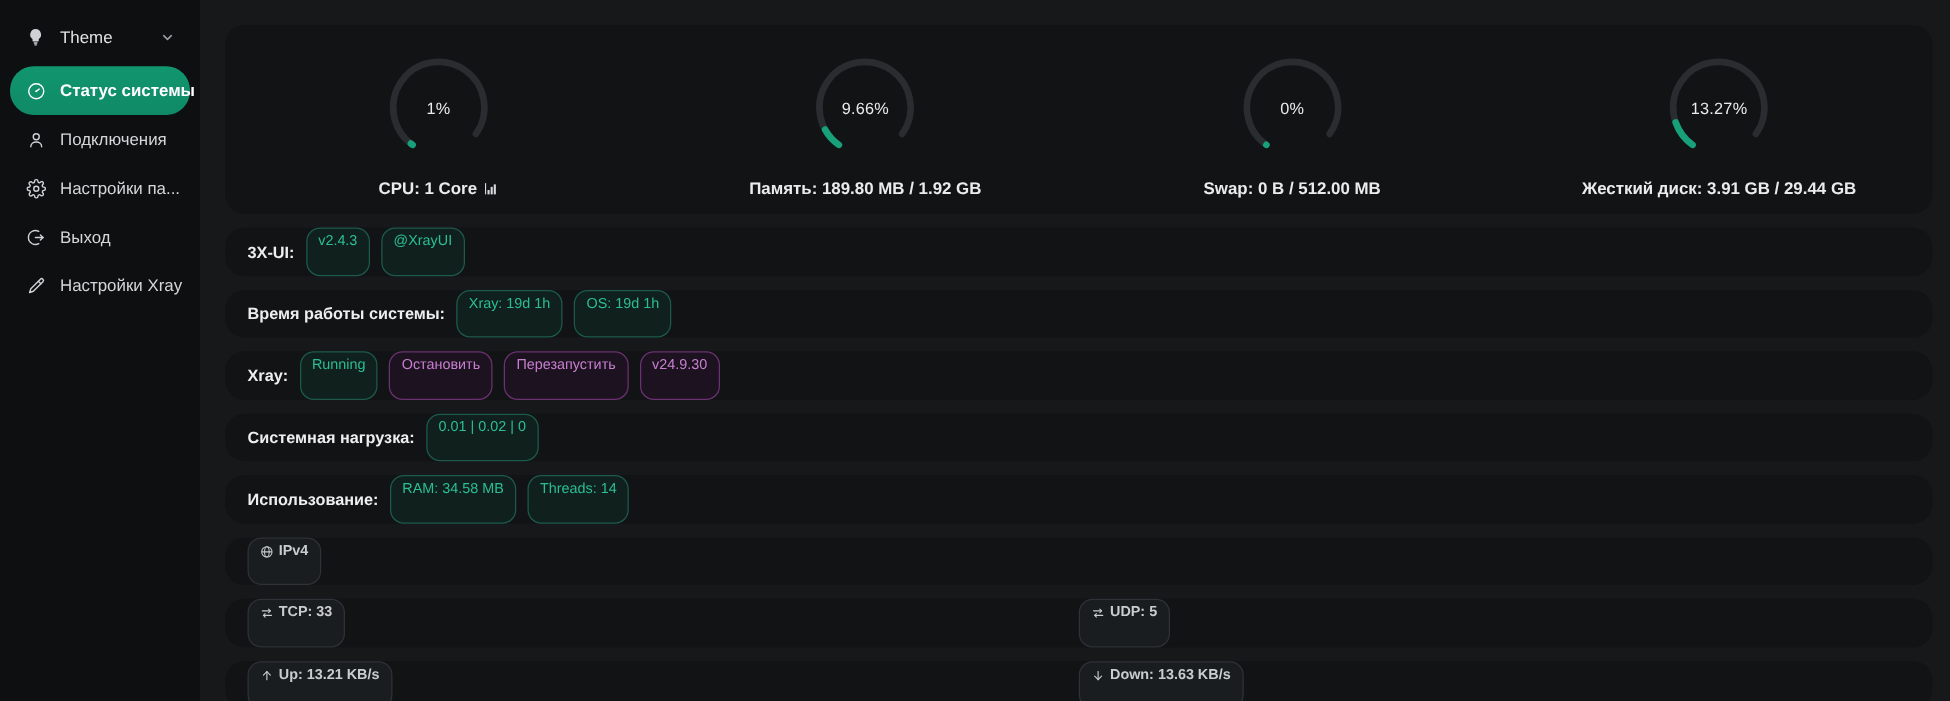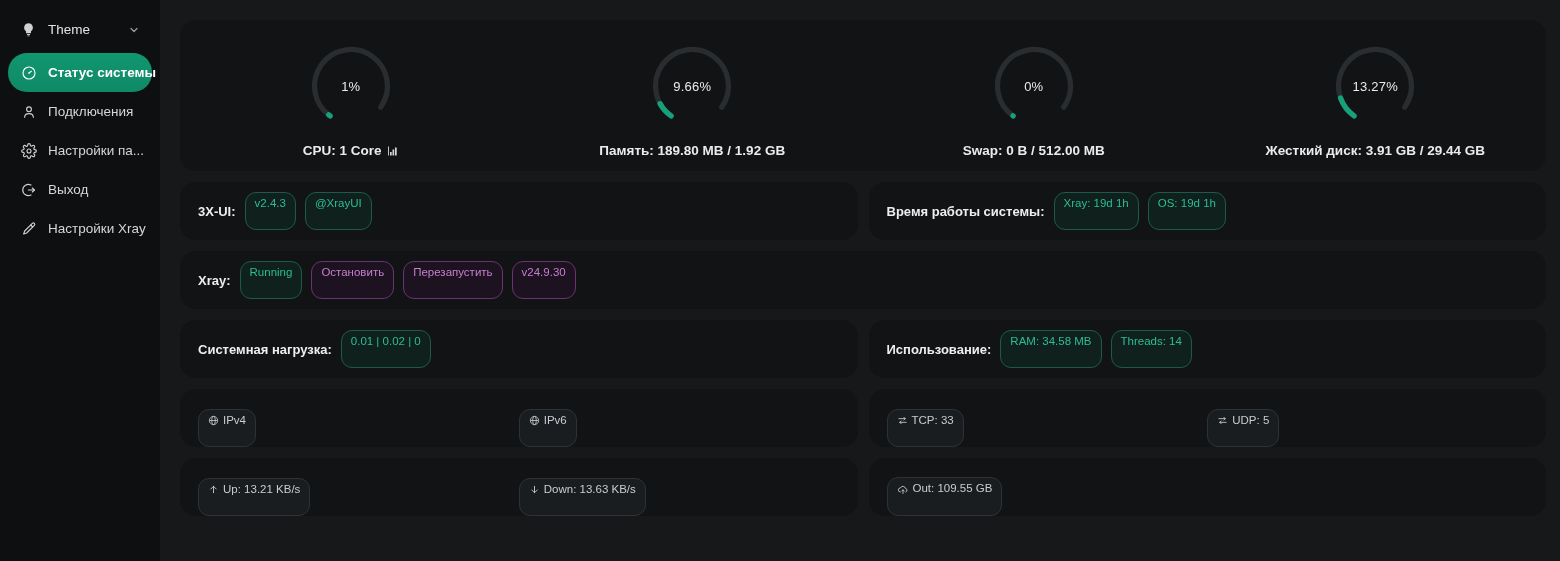--- a/index.html
+++ b/index.html
@@ -72,21 +72,21 @@
     font-size: 13px; color: #e9ebec; letter-spacing: .2px;
   }
   .gauge-label {
     margin-top: 9px;
     font-size: 13.5px; color: #e9ebec; font-weight: 600;
     display: flex; align-items: center; gap: 5px;
     white-space: nowrap;
   }
   .mini-chart-ic { color: #d6d8da; display: inline-flex; }
 
-  .row2 { display: flex; gap: 11px; }
+  .row2 { display: flex; gap: 11px; flex-direction: column; }
   .row2 > .card { flex: 1 1 0; min-width: 0; }
 
   .info-card {
     height: 58px;
     display: flex; align-items: center;
     padding: 0 18px;
     gap: 9px;
   }
   .info-label {
     font-size: 13px; font-weight: 700; color: #eceeef;
@@ -104,20 +104,21 @@
   }
   .tag.green { color: #2cbd93; border-color: #1d5a4a; background: #10211d; }
   .tag.purple { color: #c77fd0; border-color: #6b3272; background: #1d1220; }
   .tag.grey { color: #c9ccd0; border-color: #2e3236; background: #1a1d20; }
   .tag .tic { display: inline-flex; align-items: center; }
 
   
   .split-card {
     height: 58px; display: flex; align-items: flex-end;
     padding: 0 18px;
+    font-weight: bold;
   }
   .split-half { flex: 1 1 0; display: flex; align-items: center; }
 </style>
 </head>
 <body>
 
 <div class="app">
 
   <nav class="sidebar">
 
@@ -312,32 +313,20 @@
             <span class="tic">
               <svg viewBox="0 0 24 24" width="11" height="11" fill="none" stroke="currentColor" stroke-width="1.8">
                 <circle cx="12" cy="12" r="9"></circle>
                   <ellipse cx="12" cy="12" rx="4" ry="9"></ellipse>
                   <path d="M3 12h18"></path>
               </svg>
             </span>
             <span>IPv4</span>
           </span>
         </div>
-        <div class="split-half">
-          <span class="tag grey">
-            <span class="tic">
-              <svg viewBox="0 0 24 24" width="11" height="11" fill="none" stroke="currentColor" stroke-width="1.8">
-                <circle cx="12" cy="12" r="9"></circle>
-                  <ellipse cx="12" cy="12" rx="4" ry="9"></ellipse>
-                  <path d="M3 12h18"></path>
-              </svg>
-            </span>
-            <span>IPv6</span>
-          </span>
-        </div>
       </section>
 
       <section class="card split-card">
         <div class="split-half">
           <span class="tag grey">
             <span class="tic">
               <svg viewBox="0 0 24 24" width="11" height="11" fill="none" stroke="currentColor" stroke-width="1.9" stroke-linecap="round" stroke-linejoin="round">
                 <path d="M4 8h14"></path>
                   <path d="M15 5l3 3-3 3"></path>
                   <path d="M20 16H6"></path>

